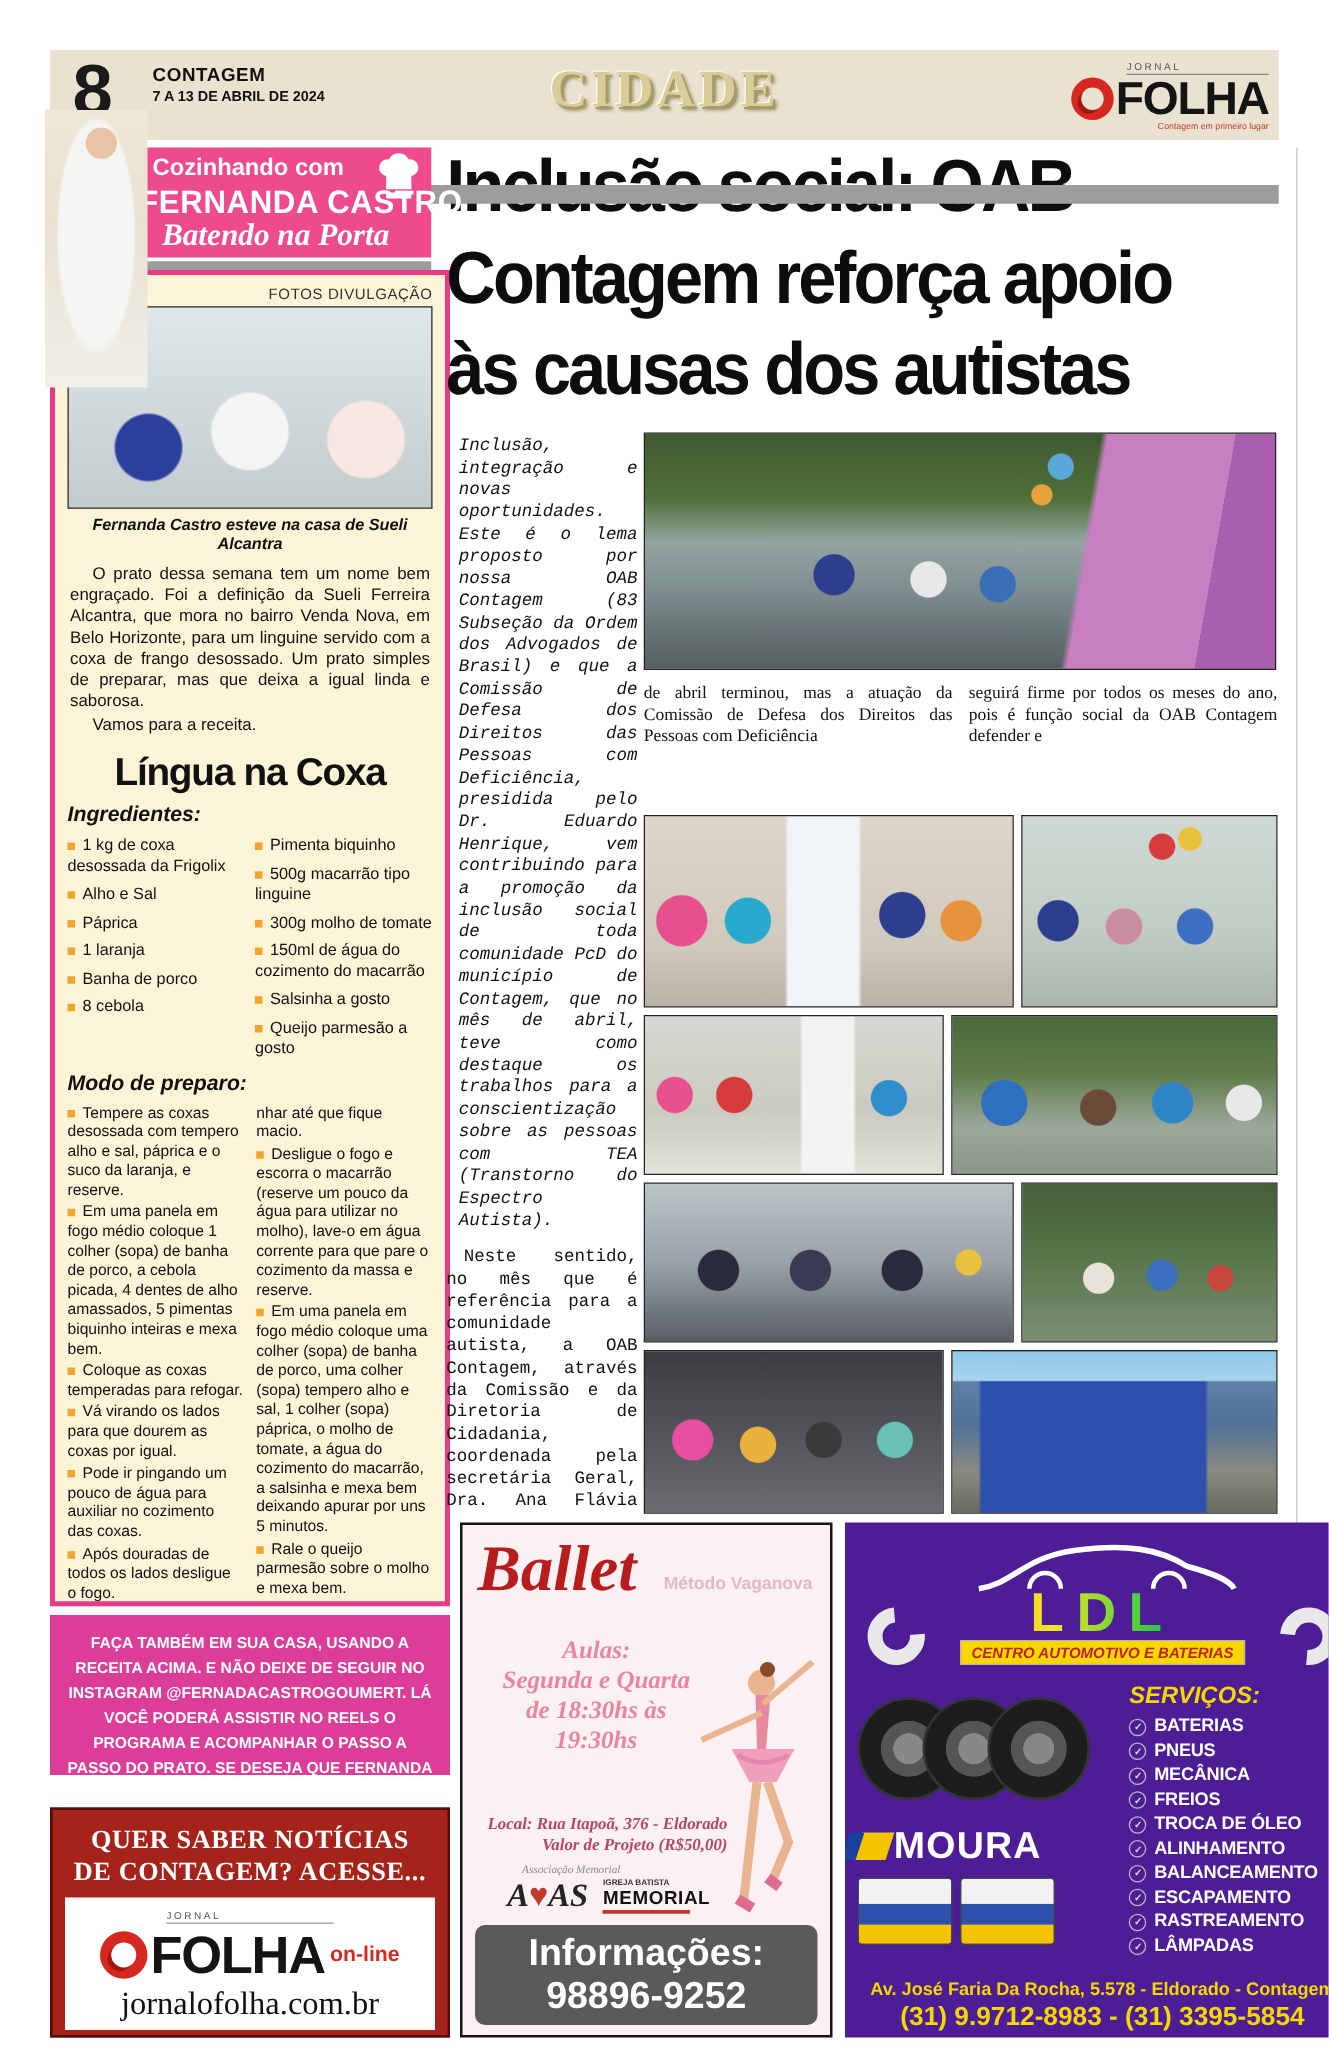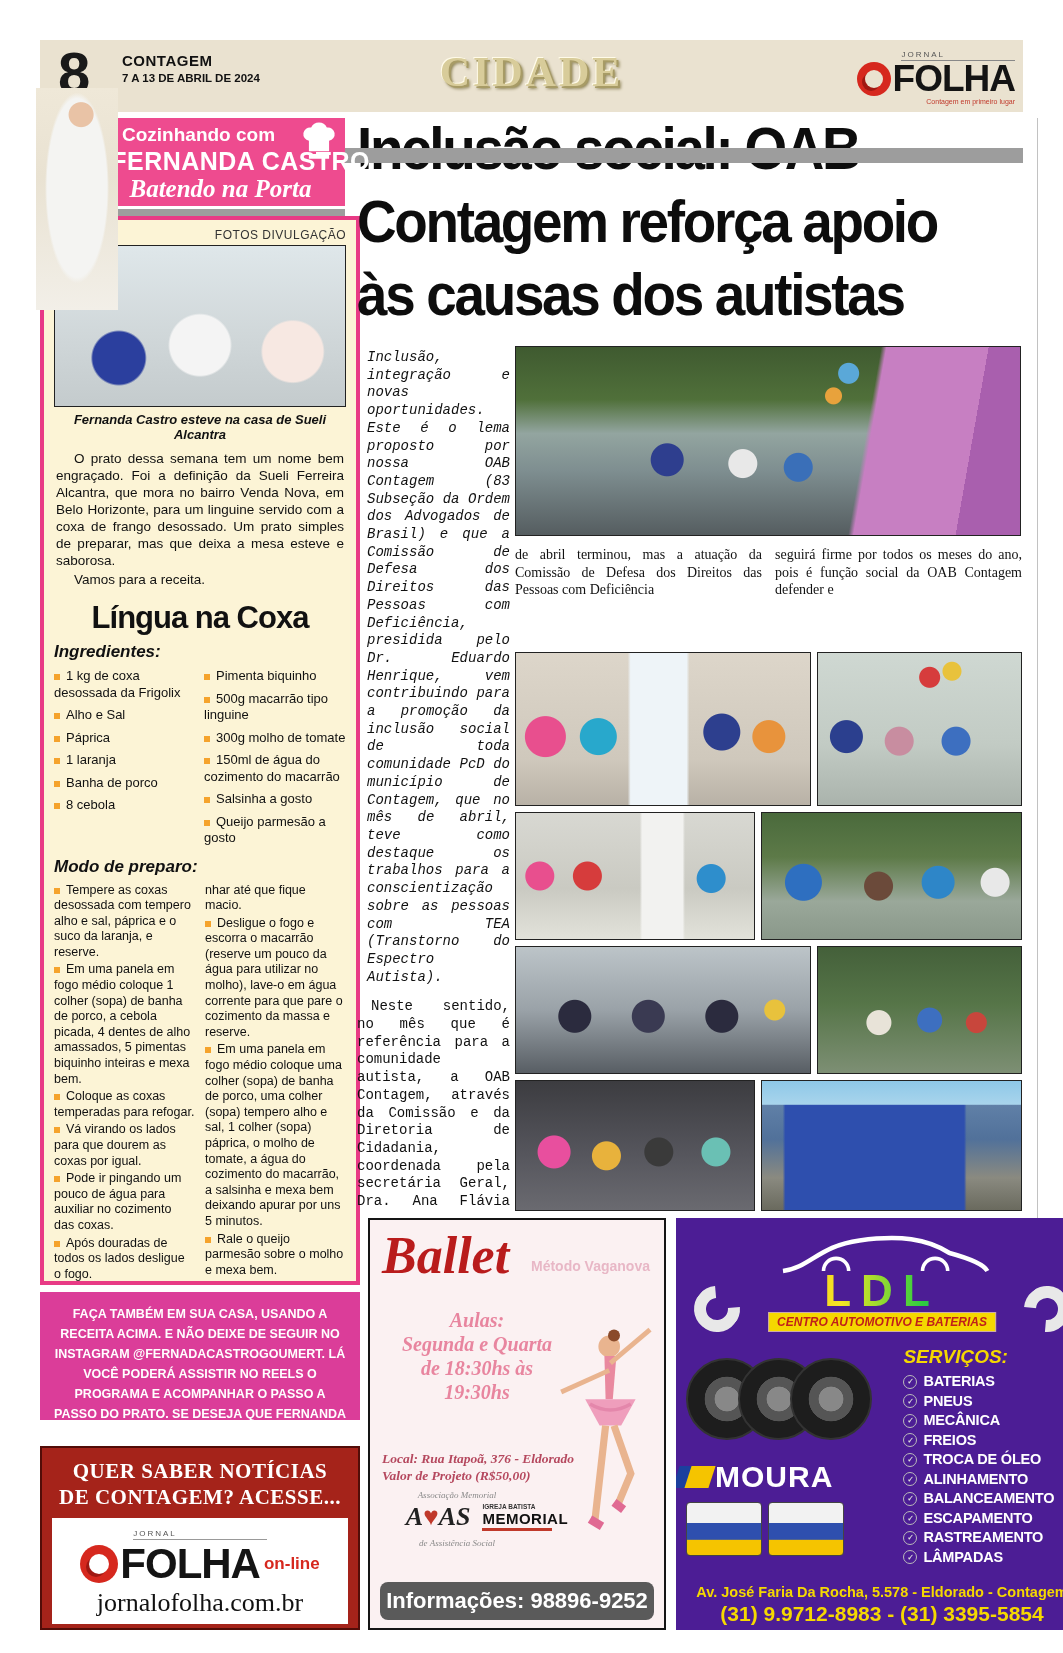--- a/index.html
+++ b/index.html
@@ -154,31 +154,31 @@
        radial-gradient(circle at 42% 40%, #e8d23c 0 10px, transparent 11px),
        linear-gradient(180deg,#6a8ab0 0%,#51719a 45%,#8a8a80 75%,#6a6a5e 100%);}
   
   .ballet{position:absolute;left:368px;top:1218px;width:298px;height:412px;box-sizing:border-box;
      background:#fbf1f2;border:2px solid #151515;padding:10px 12px;overflow:hidden;}
   .b-title{font-family:"Liberation Serif",serif;font-style:italic;font-weight:800;font-size:52px;color:#b91c1c;line-height:52px;}
   .b-method{position:absolute;right:14px;top:38px;font-size:14px;color:#e8b7c6;font-weight:700;}
   .b-sched{margin-top:26px;text-align:center;width:190px;}
   .b-sched div{font-family:"Liberation Serif",serif;font-style:italic;font-weight:800;font-size:20px;line-height:24px;color:#e8859f;}
   .b-loc{margin-top:46px;width:200px;font-family:"Liberation Serif",serif;font-style:italic;font-weight:800;
-     font-size:13.5px;line-height:17px;color:#b5485e;text-align:left;}
+     font-size:13.5px;line-height:17px;color:#b5485e;text-align:right;}
   .b-script{font-family:"Liberation Serif",serif;font-style:italic;font-size:9px;color:#8a8a8a;text-align:center;width:150px;margin-top:6px;}
   .b-logos{display:flex;align-items:center;gap:12px;width:210px;justify-content:center;margin-top:2px;}
   .amas{font-family:"Liberation Serif",serif;font-style:italic;font-size:26px;font-weight:700;color:#222;}
   .amas .hrt{color:#c0392b;}
   .memorial{text-align:left;}
   .mem-top{font-size:6.5px;font-weight:800;color:#333;}
   .mem-main{font-size:15px;font-weight:800;color:#111;letter-spacing:.5px;}
   .mem-bar{width:70px;height:3px;background:#c0392b;margin-top:1px;}
   .b-info{position:absolute;left:10px;right:10px;bottom:8px;background:#5a5a5a;border-radius:8px;
-     color:#fff;font-size:22px;font-weight:700;text-align:center;padding:6px 0;}
+     color:#fff;font-size:30px;font-weight:700;text-align:center;padding:6px 0;}
   .dancer{position:absolute;right:2px;top:90px;width:120px;height:260px;}
   
   .ldl{position:absolute;left:676px;top:1218px;width:412px;height:412px;box-sizing:border-box;
      background:#4c1d95;padding:8px 16px;overflow:hidden;color:#fff;}
   .car-svg{display:block;margin:0 auto;}
   .ldl-name{position:absolute;left:0;right:0;top:48px;text-align:center;font-size:44px;font-weight:800;letter-spacing:10px;
      background:linear-gradient(90deg,#e82222,#f5a623,#f5e623,#2ecc40,#2e86de,#9b59b6);
      -webkit-background-clip:text;background-clip:text;color:transparent;}
   .ldl-sub{position:absolute;left:50%;top:94px;transform:translateX(-50%);background:#f5d800;border:1px solid #caa;
      color:#c0201a;font-style:italic;font-weight:800;font-size:12px;padding:2px 8px;white-space:nowrap;}
@@ -239,21 +239,21 @@
     <div class="cb3">Batendo na Porta</div>
     <svg class="hat" viewBox="0 0 24 24">
       <path fill="#fff" d="M6.5 10.2A3.6 3.6 0 1 1 7.7 3a4.8 4.8 0 0 1 8.6 0 3.6 3.6 0 1 1 1.2 7.2V16h-11zM6.5 17.5h11v2.6h-11z"></path>
     </svg>
   </div>
 
   <div class="recipe-box">
     <div class="fotocred">FOTOS DIVULGAÇÃO</div>
     <div class="rphoto1"></div>
     <div class="rcaption">Fernanda Castro esteve na casa de Sueli Alcantra</div>
-    <div class="rintro">O prato dessa semana tem um nome bem engraçado. Foi a definição da Sueli Ferreira Alcantra, que mora no bairro Venda Nova, em Belo Horizonte, para um linguine servido com a coxa de frango desossado. Um prato simples de preparar, mas que deixa a mesa esteve e saborosa.</div>
+    <div class="rintro">O prato dessa semana tem um nome bem engraçado. Foi a definição da Sueli Ferreira Alcantra, que mora no bairro Venda Nova, em Belo Horizonte, para um linguine servido com a coxa de frango desossado. Um prato simples de preparar, mas que deixa a igual linda e saborosa.</div>
     <div class="rintro2">Vamos para a receita.</div>
     <div class="rtitle">Língua na Coxa</div>
     <div class="rhead">Ingredientes:</div>
     <div class="ingcols">
       <ul>
         <li class="sq">1 kg de coxa desossada da Frigolix</li>
         <li class="sq">Alho e Sal</li>
         <li class="sq">Páprica</li>
         <li class="sq">1 laranja</li>
         <li class="sq">Banha de porco</li>

